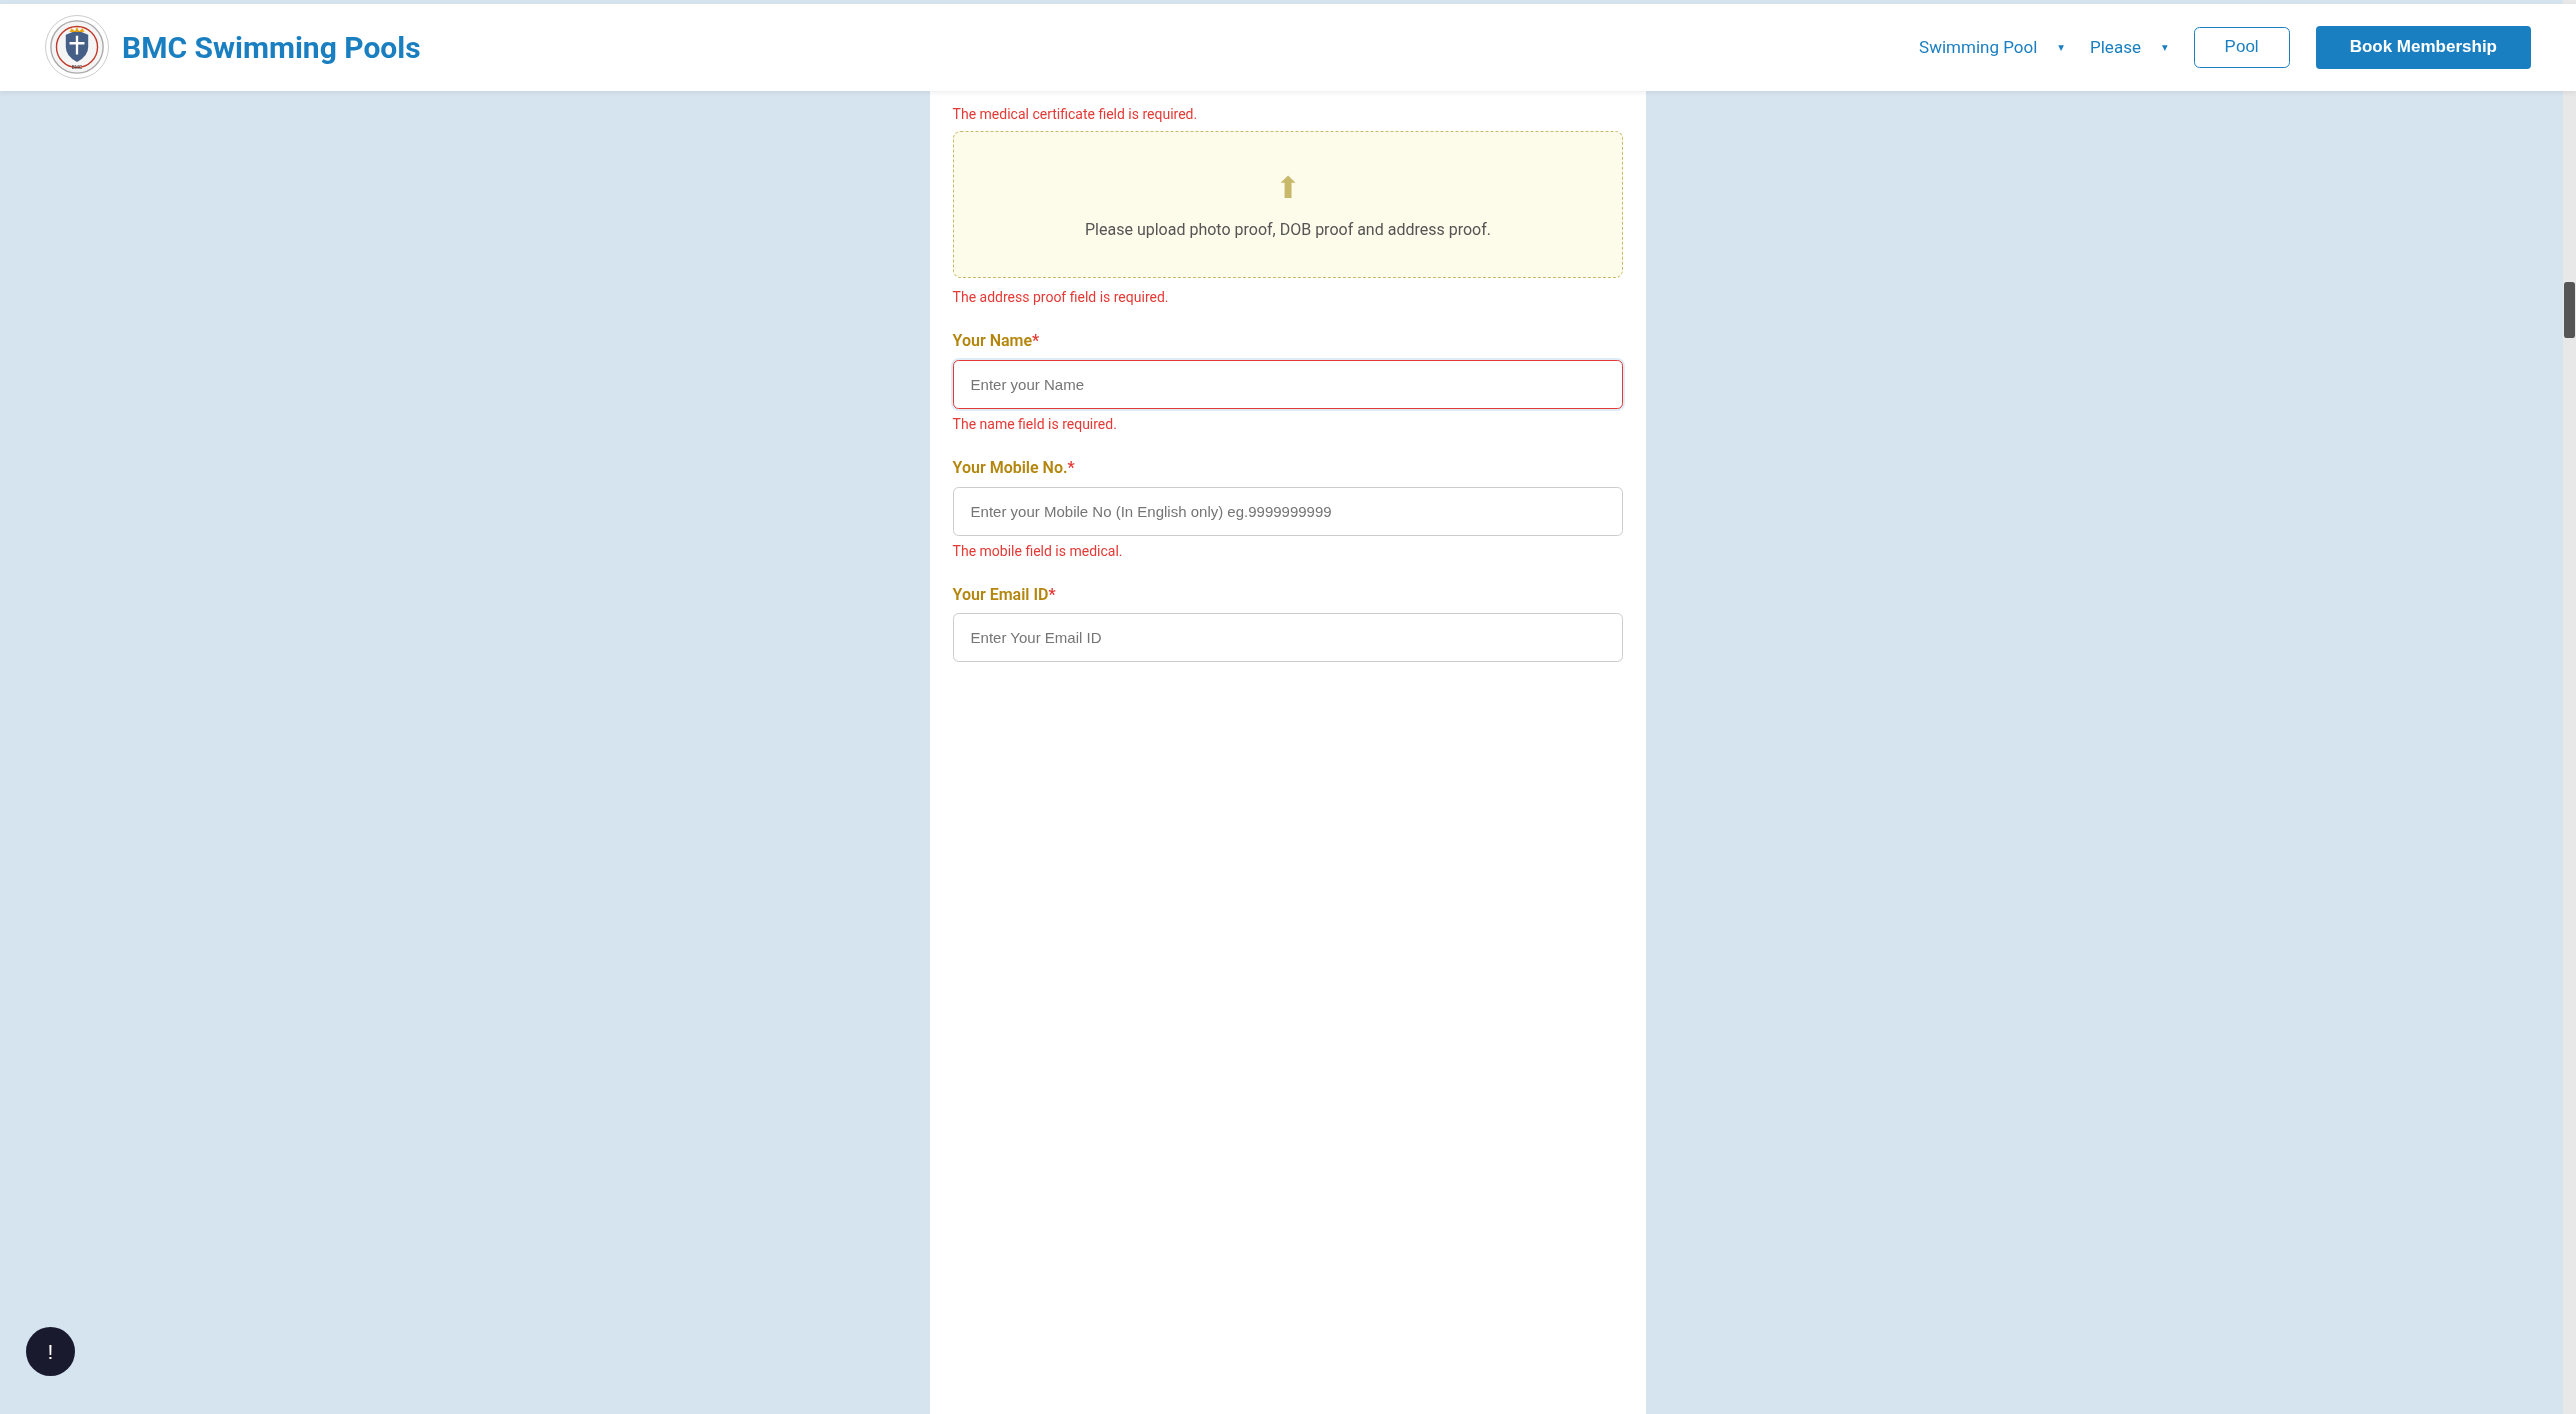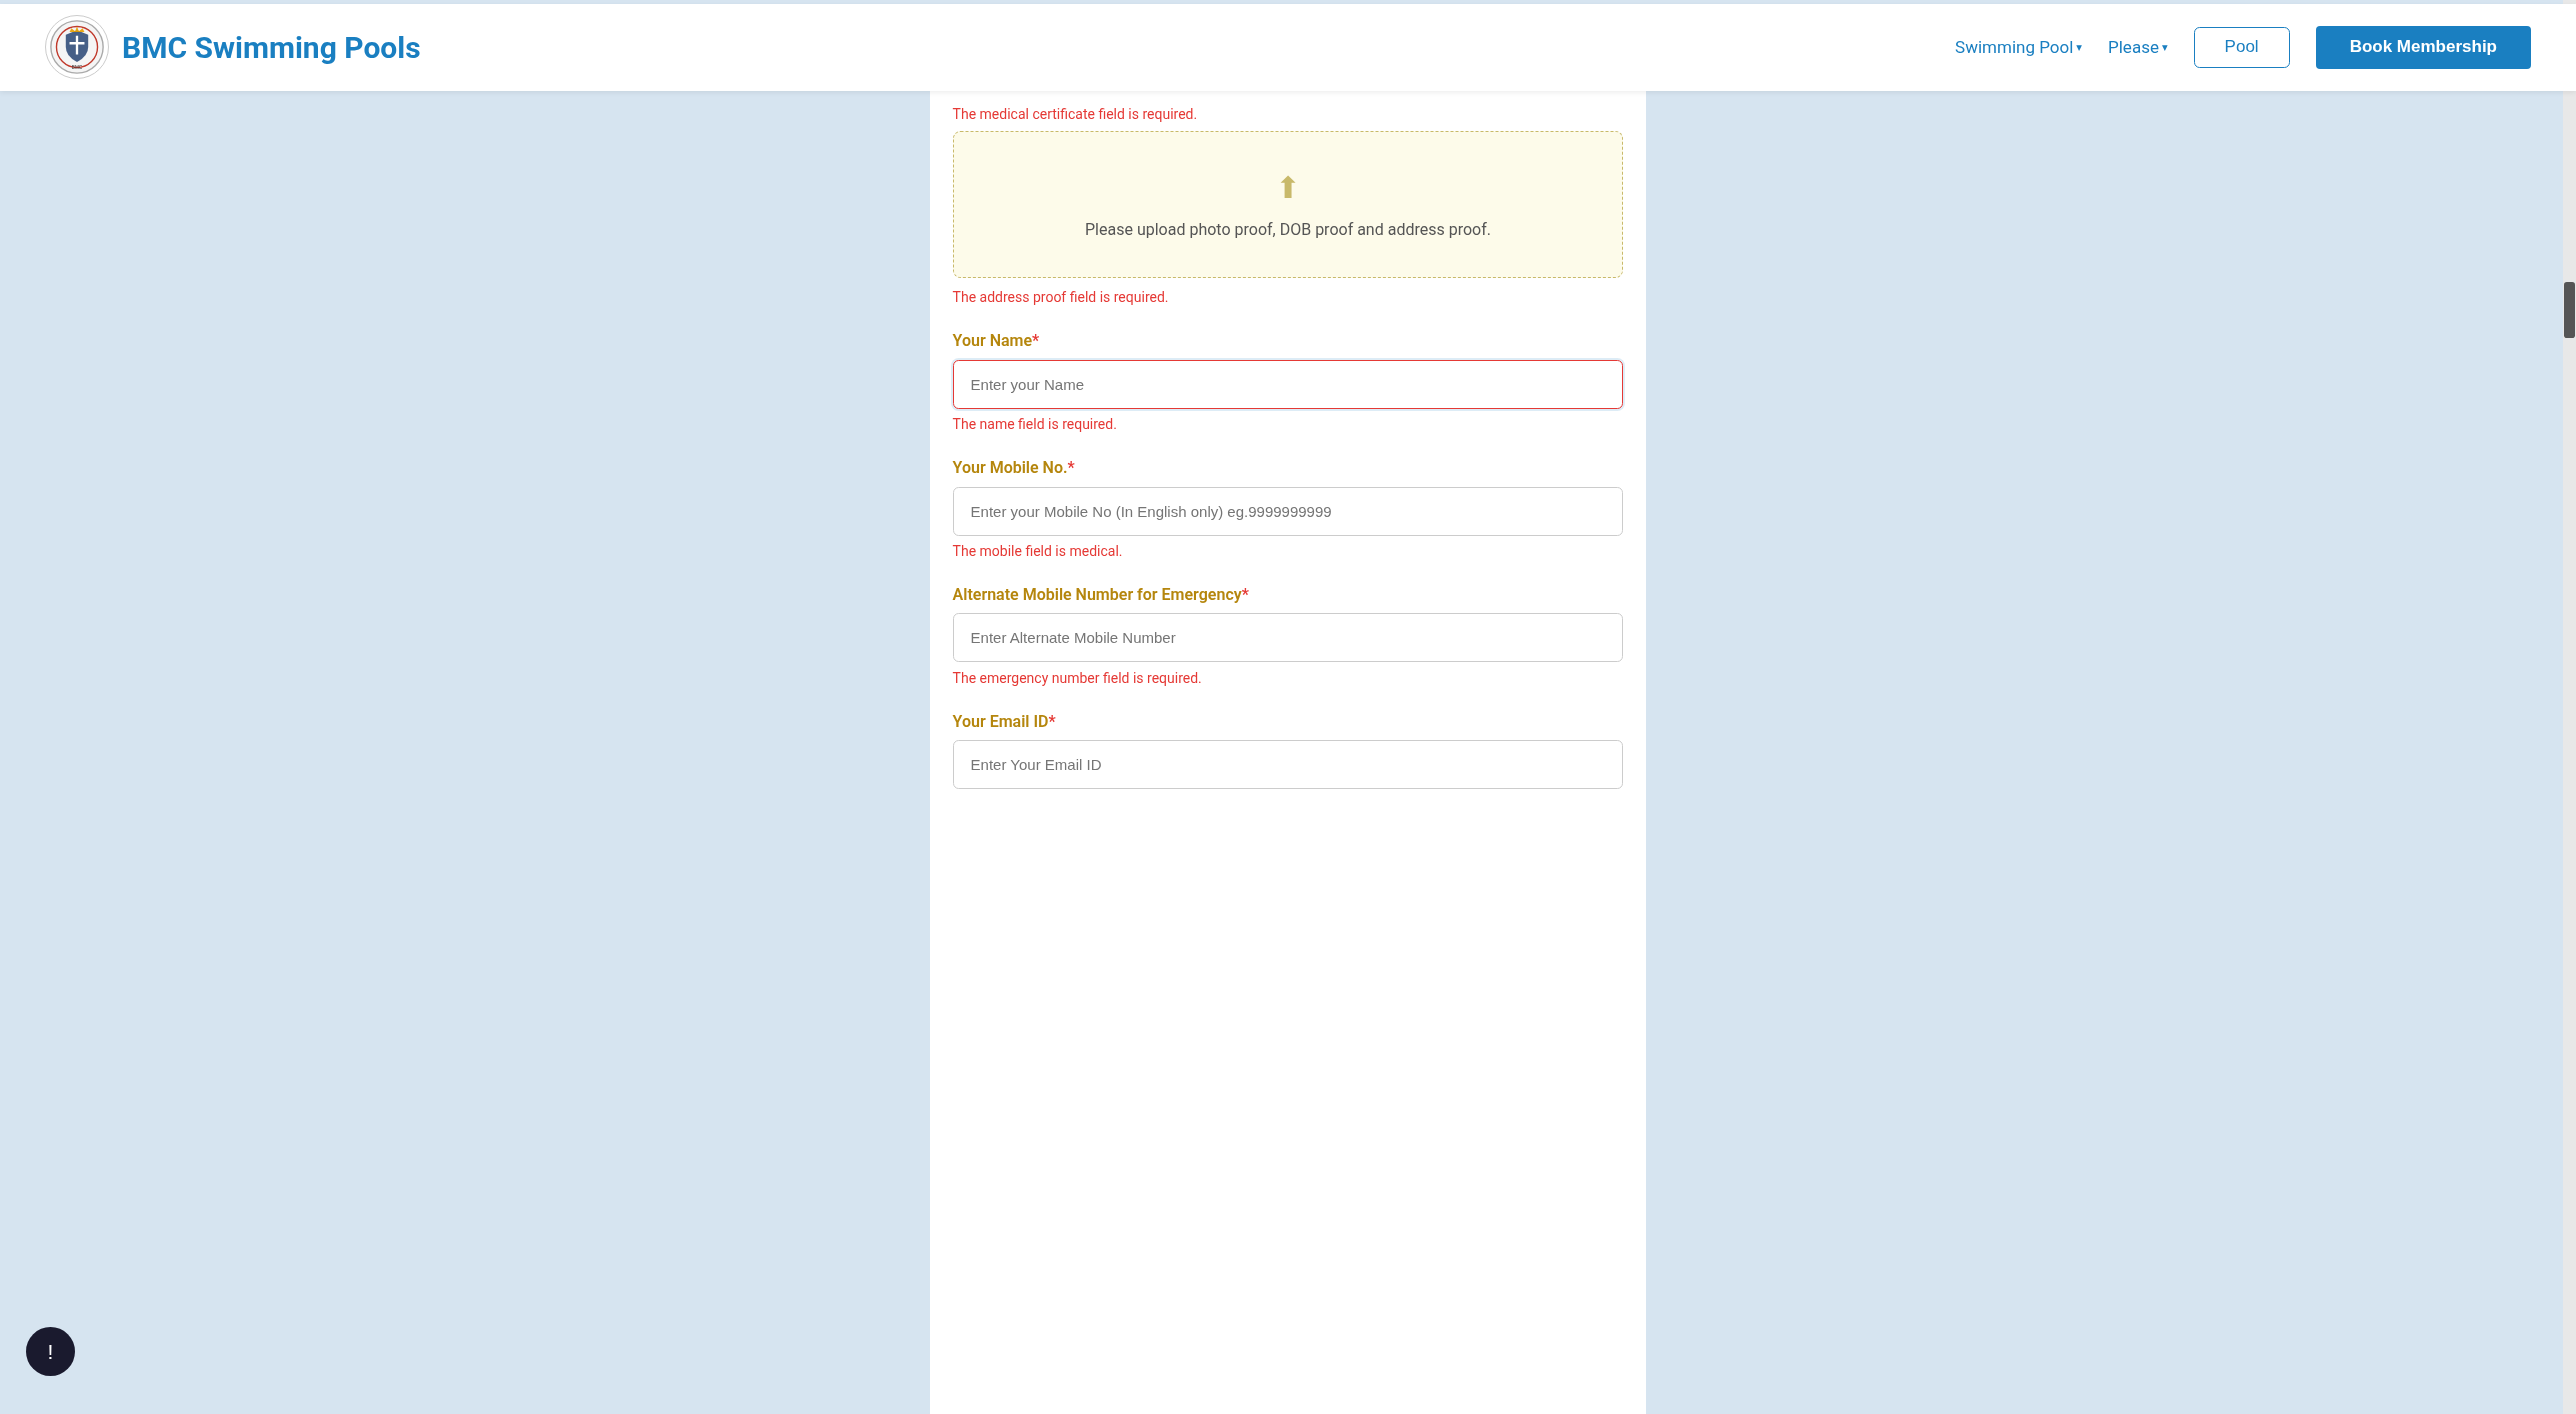--- a/index.html
+++ b/index.html
@@ -44,21 +44,21 @@
       align-items: center;
       gap: 26px;
     }
 
     .nav-link {
       font-size: 17px;
       color: #1a7fc1;
       cursor: pointer;
       display: flex;
       align-items: center;
-      gap: 3px;
+      gap: 21px;
       text-decoration: none;
     }
 
     .nav-link .chevron {
       font-size: 11.3px;
       color: #1a7fc1;
     }
 
     .btn-login {
       border: 1.9px solid #1a7fc1;
@@ -269,27 +269,20 @@
   </div>
 
   <div class="form-section">
     <div class="field-label">
       <span>Your Mobile No.</span><span class="required">*</span>
     </div>
     <input type="text" class="form-input" placeholder="Enter your Mobile No (In English only) eg.9999999999" style="">
     <div class="error-text" style="margin-top:7.5px;">The mobile field is medical.</div>
   </div>
 
-  <div class="form-section">
-    <div class="field-label">
-      <span>Alternate Mobile Number for Emergency</span><span class="required">*</span>
-    </div>
-    <input type="text" class="form-input" placeholder="Enter Alternate Mobile Number" style="">
-    <div class="error-text" style="margin-top:7.5px;">The emergency number field is required.</div>
-  </div>
 
   <div class="form-section">
     <div class="field-label">
       <span>Your Email ID</span><span class="required">*</span>
     </div>
     <input type="email" class="form-input" placeholder="Enter Your Email ID" style="">
   </div>
 
 </div>
 

